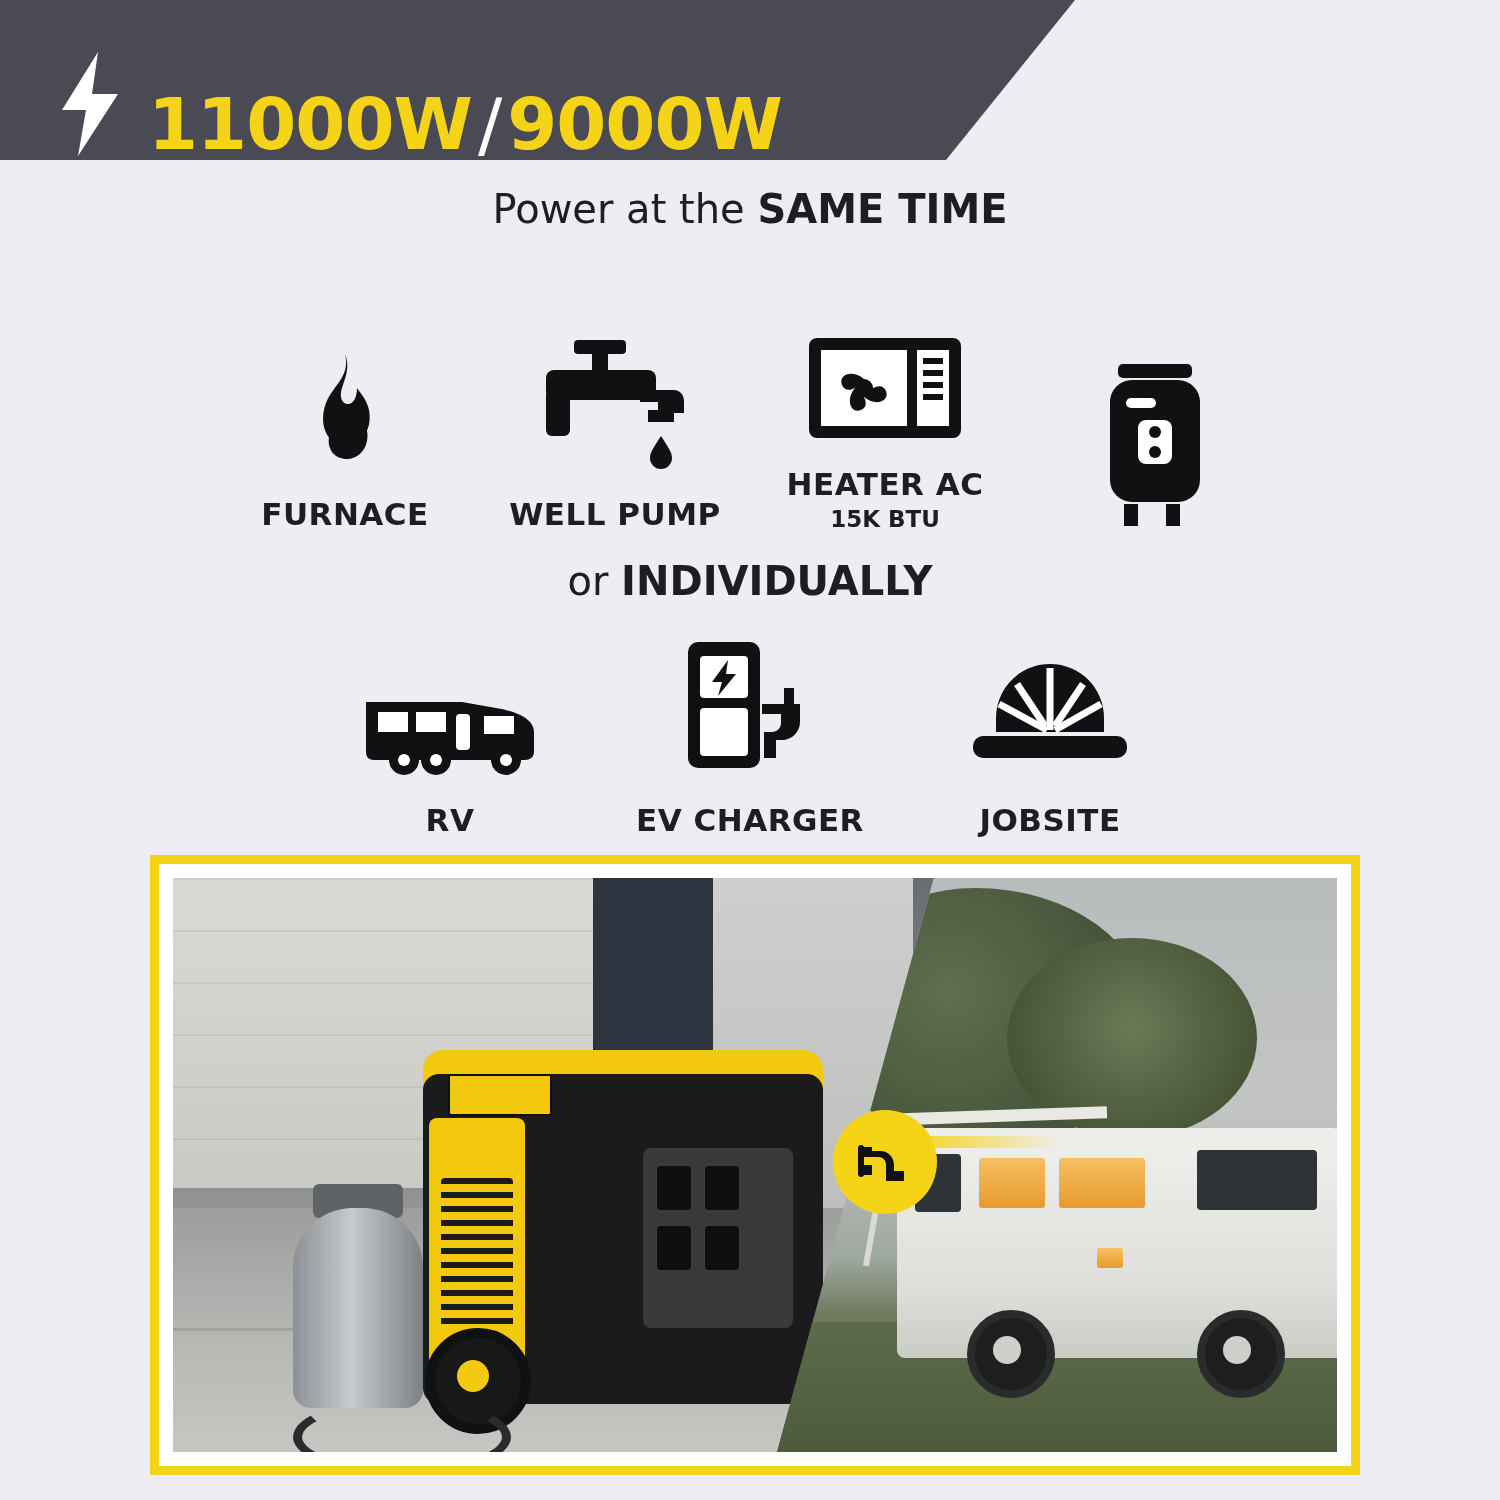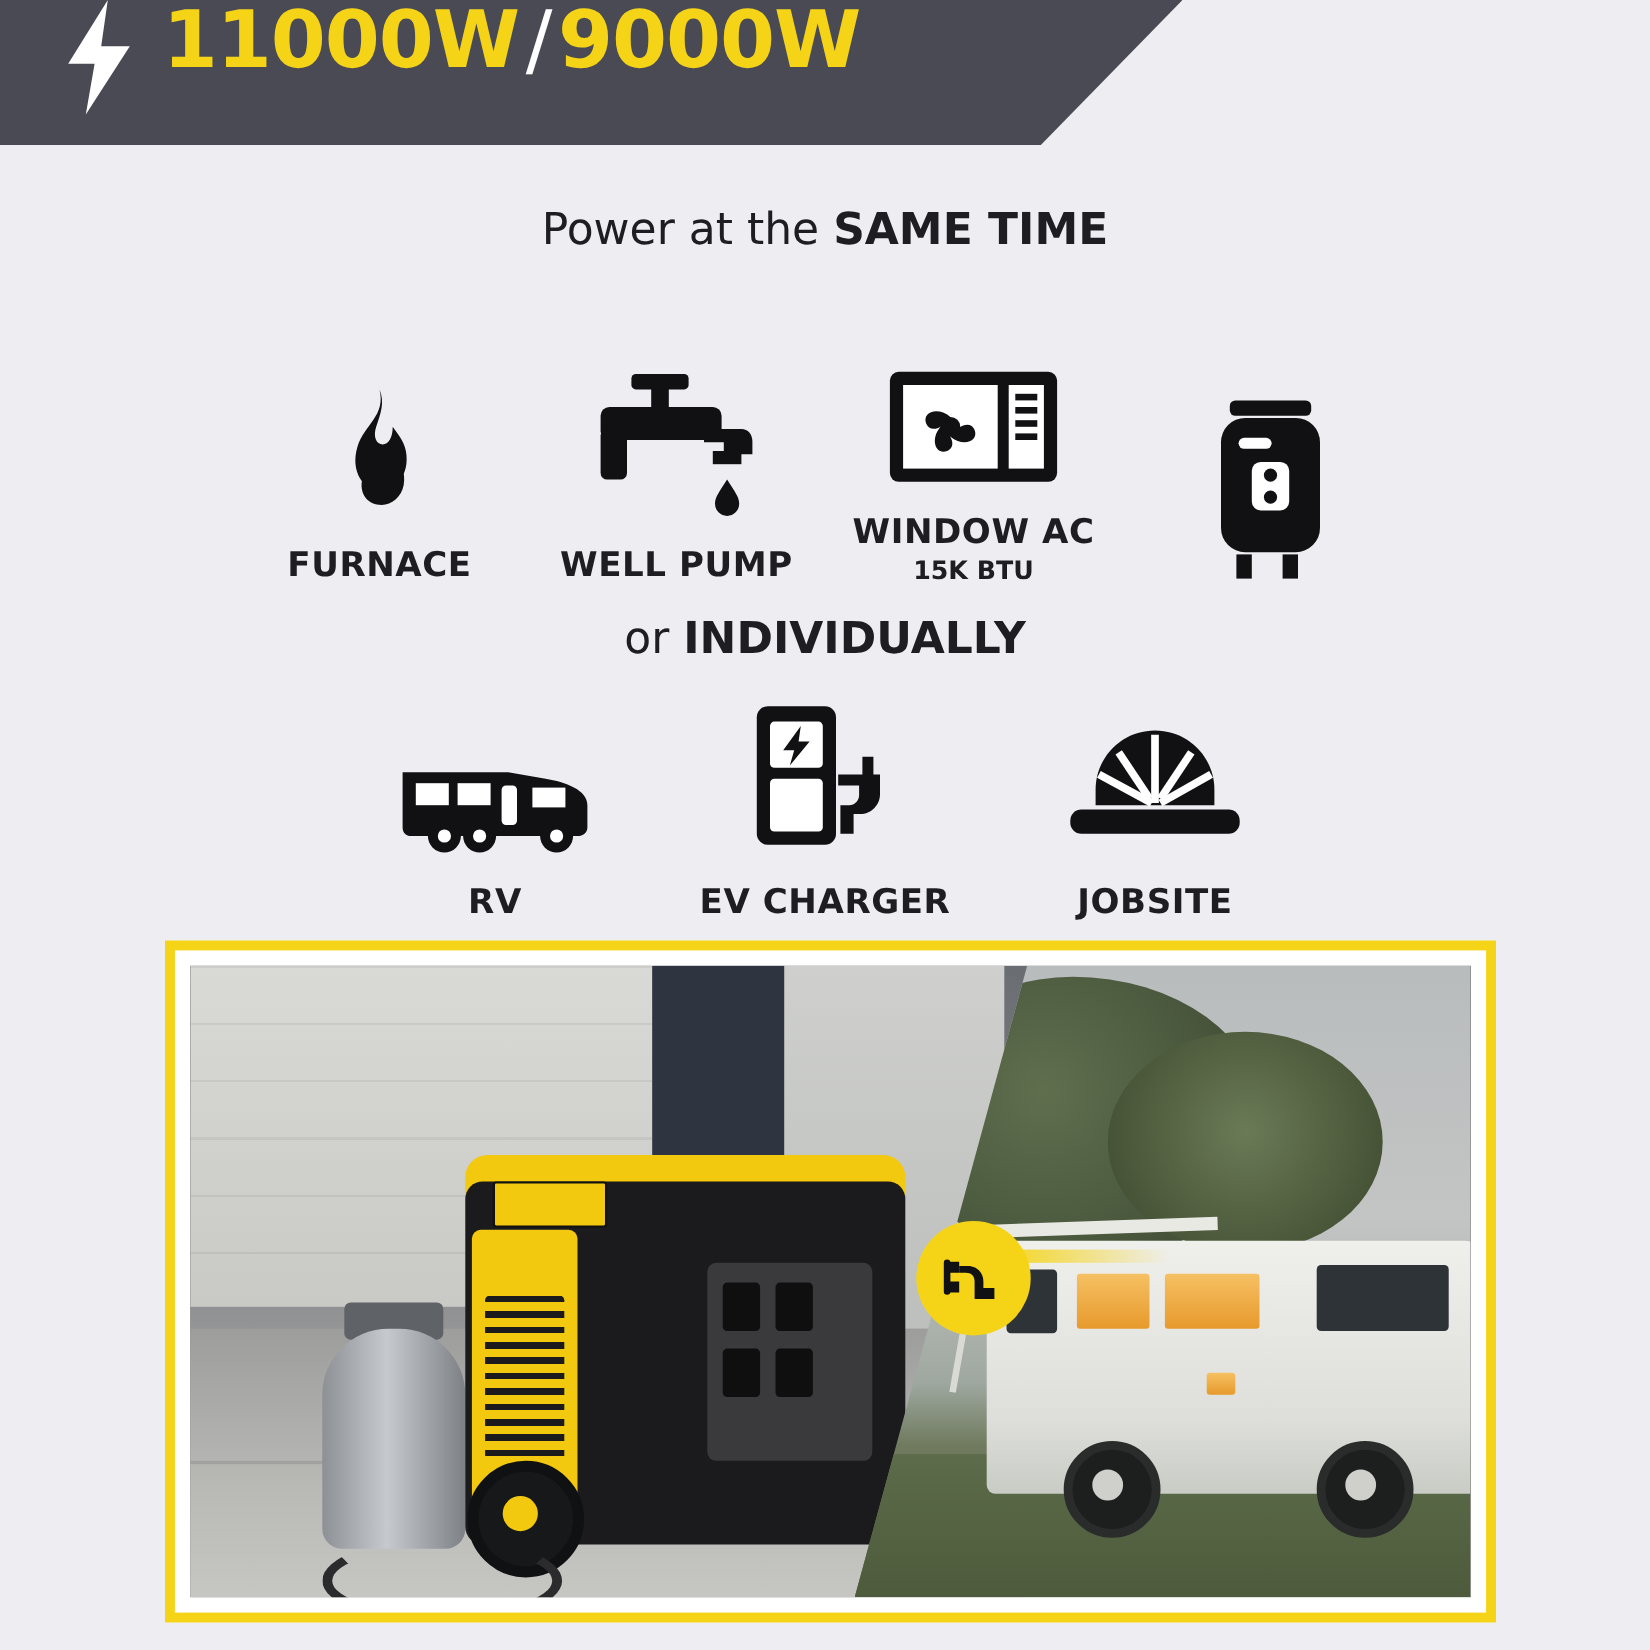--- a/index.html
+++ b/index.html
@@ -21,25 +21,25 @@
     width: 100%;
     height: 172px;
     background: #eeedf1;
     overflow: hidden;
   }
   .header-bar {
     position: absolute;
     left: 0;
     top: 0;
     width: 1075px;
-    height: 132px;
+    height: 160px;
     background: #4a4a54;
     clip-path: polygon(0 0, 100% 0, 88% 100%, 0 100%);
     display: flex;
-    align-items: flex-start;
+    align-items: flex-end;
   }
   .bolt-icon {
     margin-left: 58px;
     margin-right: 26px;
     flex: none;
   }
   .header-text {
     display: flex;
     flex-direction: column;
     justify-content: center;
@@ -391,21 +391,21 @@
         <path d="M59 47c-12-10-26-4-22 6 3 8 14 6 22-6z" fill="#111114"></path>
         <path d="M59 65c12 10 26 4 22-6-3-8-14-6-22 6z" fill="#111114"></path>
         <path d="M50 56c-10 12-4 26 6 22 8-3 6-14-6-22z" fill="#111114"></path>
         <rect x="112" y="18" width="32" height="76" fill="#ffffff"></rect>
         <rect x="118" y="26" width="20" height="6" fill="#111114"></rect>
         <rect x="118" y="38" width="20" height="6" fill="#111114"></rect>
         <rect x="118" y="50" width="20" height="6" fill="#111114"></rect>
         <rect x="118" y="62" width="20" height="6" fill="#111114"></rect>
       </svg>
     </div>
-    <div class="icon-label">WINDOW AC</div>
+    <div class="icon-label">HEATER AC</div>
     <div class="icon-sublabel">15K BTU</div>
   </div>
 
   <div class="icon-cell">
     <div class="icon-art">
       <svg width="110" height="170" viewBox="0 0 110 170" aria-hidden="true">
         <rect x="18" y="2" width="74" height="14" rx="5" fill="#111114"></rect>
         <rect x="10" y="18" width="90" height="122" rx="22" fill="#111114"></rect>
         <rect x="26" y="36" width="30" height="10" rx="5" fill="#ffffff"></rect>
         <rect x="38" y="58" width="34" height="44" rx="8" fill="#ffffff"></rect>

